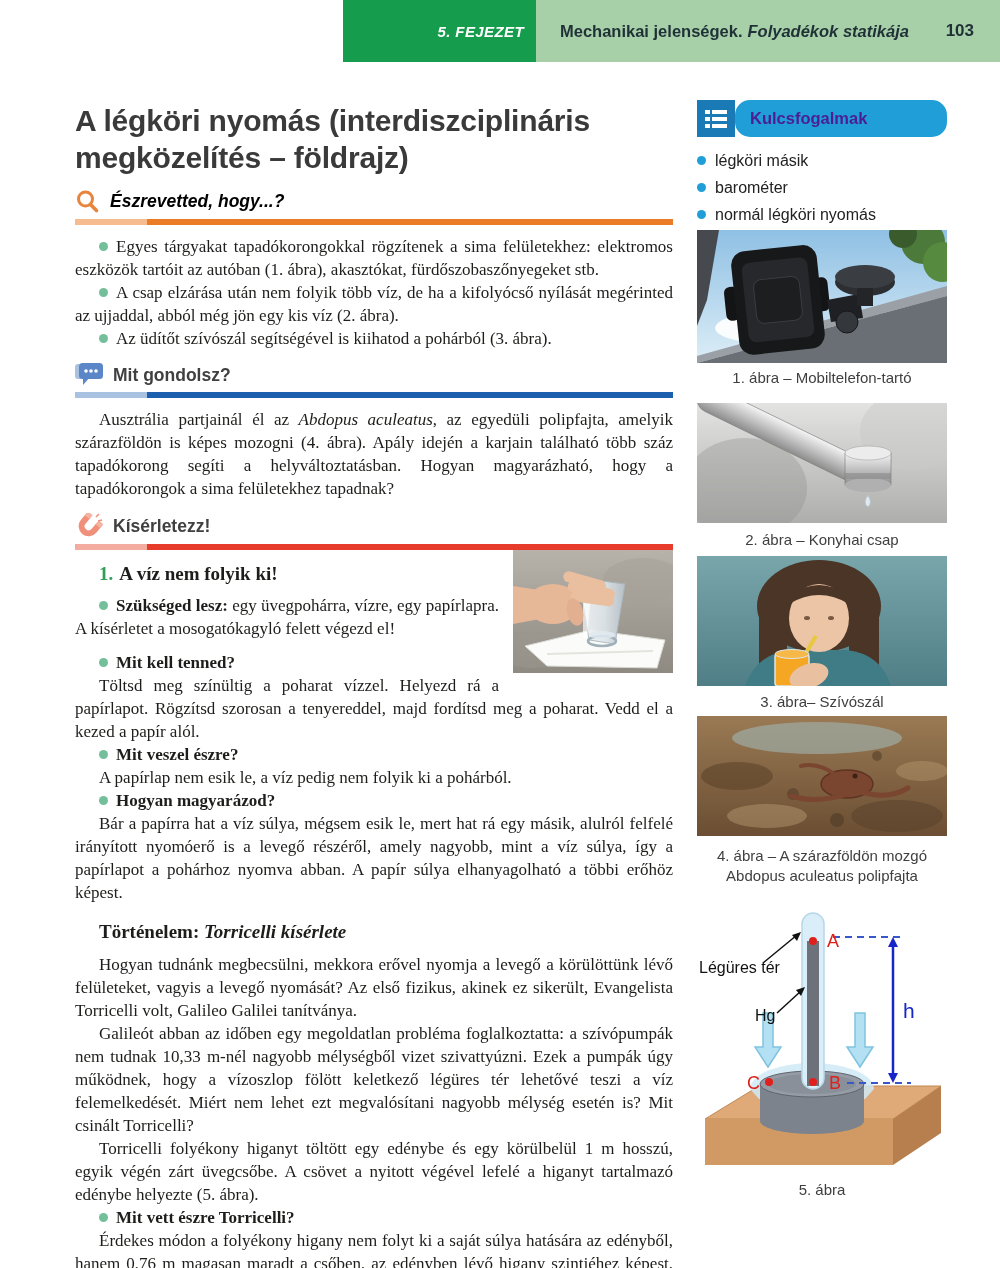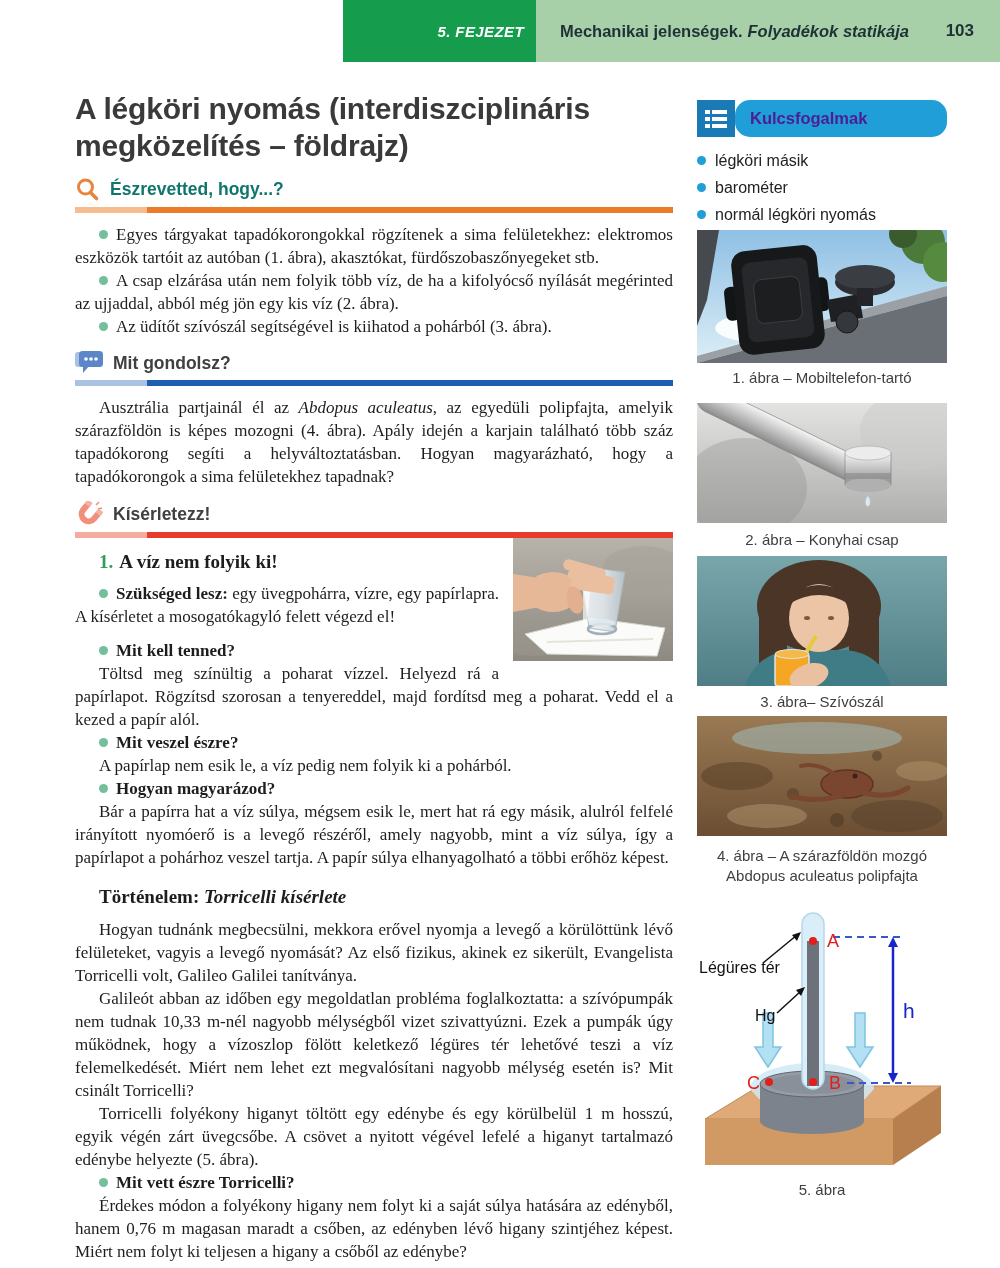--- a/index.html
+++ b/index.html
@@ -12,26 +12,26 @@
   .hdr-chapter span{color:#fff;font-family:"Liberation Sans",sans-serif;font-weight:bold;font-size:15px;letter-spacing:.4px;}
   .hdr-main{position:absolute;left:536px;top:0;right:0;height:62px;background:#a7d0a8;
       display:flex;align-items:center;padding:0 26px 0 24px;box-sizing:border-box;
       font-family:"Liberation Sans",sans-serif;color:#1f3036;}
   .hdr-main .subject{font-weight:bold;font-size:16.5px;}
   .hdr-main .subject-italic{font-weight:bold;font-style:italic;font-size:16.5px;margin-left:5px;}
   .hdr-main .pagenum{margin-left:auto;font-weight:bold;font-size:17px;}
 
   
   .main-col{position:absolute;left:75px;top:86px;width:598px;}
-  h1{margin:4px 0 12px;font-family:"Liberation Sans",sans-serif;font-weight:bold;
+  h1{margin:16px 0 12px;font-family:"Liberation Sans",sans-serif;font-weight:bold;
      font-size:30px;line-height:37px;color:#3a3a3a;letter-spacing:-.2px;}
 
   .sec-head{display:flex;align-items:center;gap:10px;margin:13px 0 5px;
      font-family:"Liberation Sans",sans-serif;font-weight:bold;font-size:17.5px;}
-  .sec-head.orange .lbl{color:#0f766e;}
+  .sec-head.orange .lbl{color:#000000;font-style:italic;}
   .sec-head.blue .lbl{color:#404040;}
   .sec-head.red .lbl{color:#404040;}
 
   .rule{position:relative;height:6px;margin:3px 0 10px;}
   .rule::before{content:"";position:absolute;left:0;top:0;width:72px;height:6px;}
   .rule.orange{background:#ea7c28;}.rule.orange::before{background:#f6bb8f;}
   .rule.blue{background:#1b5fae;}.rule.blue::before{background:#a9c2e2;}
   .rule.red{background:#e73b2b;}.rule.red::before{background:#f5aca0;}
 
   p{margin:0;font-size:17px;line-height:23px;text-align:justify;text-indent:24px;}
@@ -159,21 +159,21 @@
 
       <p class="exp-title"><span class="num">1.</span><span>A víz nem folyik ki!</span></p>
 
       <p><span class="dot"></span><strong>Szükséged lesz:</strong><span> egy üvegpohárra, vízre, egy papírlapra. A kísérletet a mosogatókagyló felett végezd el!</span></p>
 
       <p class="q gap-s"><span class="dot"></span><span>Mit kell tenned?</span></p>
       <p>Töltsd meg színültig a poharat vízzel. Helyezd rá a papírlapot. Rögzítsd szorosan a tenyereddel, majd fordítsd meg a poharat. Vedd el a kezed a papír alól.</p>
       <p class="q"><span class="dot"></span><span>Mit veszel észre?</span></p>
       <p>A papírlap nem esik le, a víz pedig nem folyik ki a pohárból.</p>
       <p class="q"><span class="dot"></span><span>Hogyan magyarázod?</span></p>
-      <p>Bár a papírra hat a víz súlya, mégsem esik le, mert hat rá egy másik, alulról felfelé irányított nyomóerő is a levegő részéről, amely nagyobb, mint a víz súlya, így a papírlapot a pohárhoz veszel tartja. A papír súlya elhanyagolható a többi erőhöz képest.</p>
+      <p>Bár a papírra hat a víz súlya, mégsem esik le, mert hat rá egy másik, alulról felfelé irányított nyomóerő is a levegő részéről, amely nagyobb, mint a víz súlya, így a papírlapot a pohárhoz nyomva abban. A papír súlya elhanyagolható a többi erőhöz képest.</p>
     </div>
 
     <p class="hist-head"><span>Történelem: </span><em>Torricelli kísérlete</em></p>
 
     <p>Hogyan tudnánk megbecsülni, mekkora erővel nyomja a levegő a körülöttünk lévő felületeket, vagyis a levegő nyomását? Az első fizikus, akinek ez sikerült, Evangelista Torricelli volt, Galileo Galilei tanítványa.</p>
     <p>Galileót abban az időben egy megoldatlan probléma foglalkoztatta: a szívópumpák nem tudnak 10,33 m-nél nagyobb mélységből vizet szivattyúzni. Ezek a pumpák úgy működnek, hogy a vízoszlop fölött keletkező légüres tér lehetővé teszi a víz felemelkedését. Miért nem lehet ezt megvalósítani nagyobb mélység esetén is? Mit csinált Torricelli?</p>
     <p>Torricelli folyékony higanyt töltött egy edénybe és egy körülbelül 1 m hosszú, egyik végén zárt üvegcsőbe. A csövet a nyitott végével lefelé a higanyt tartalmazó edénybe helyezte (5. ábra).</p>
     <p class="q"><span class="dot"></span><span>Mit vett észre Torricelli?</span></p>
     <p>Érdekes módon a folyékony higany nem folyt ki a saját súlya hatására az edényből, hanem 0,76 m magasan maradt a csőben, az edényben lévő higany szintjéhez képest. Miért nem folyt ki teljesen a higany a csőből az edénybe?</p>
   </div>

